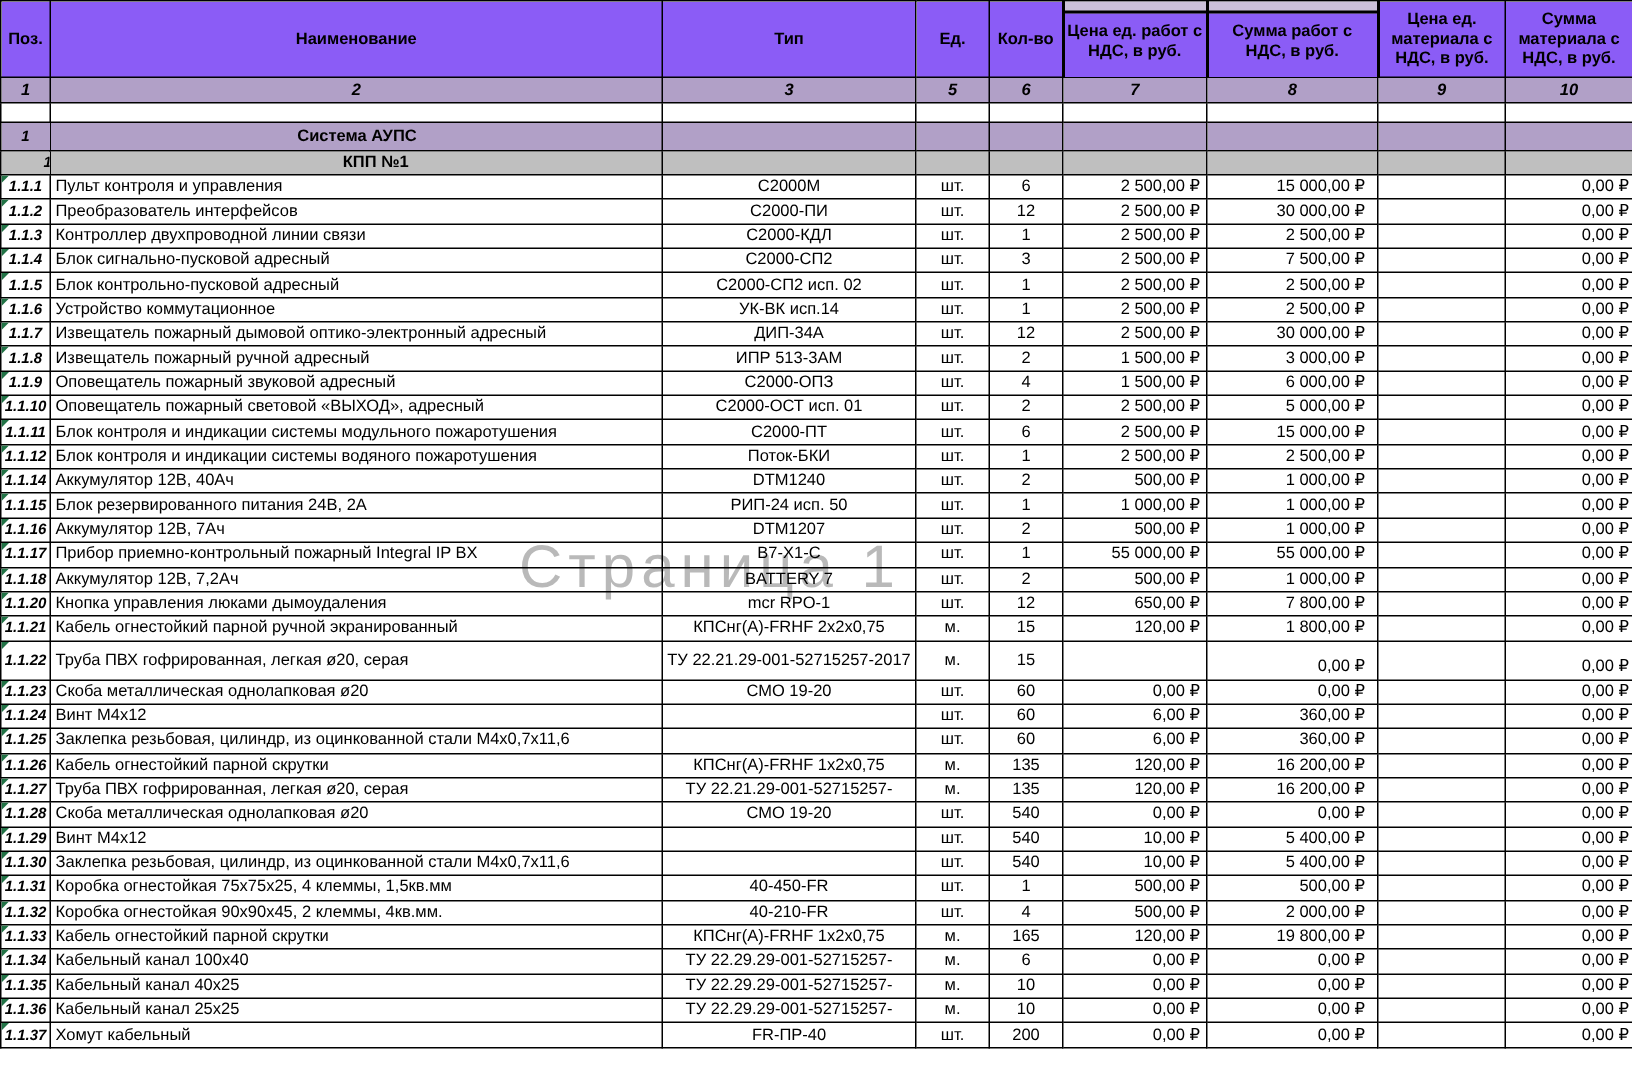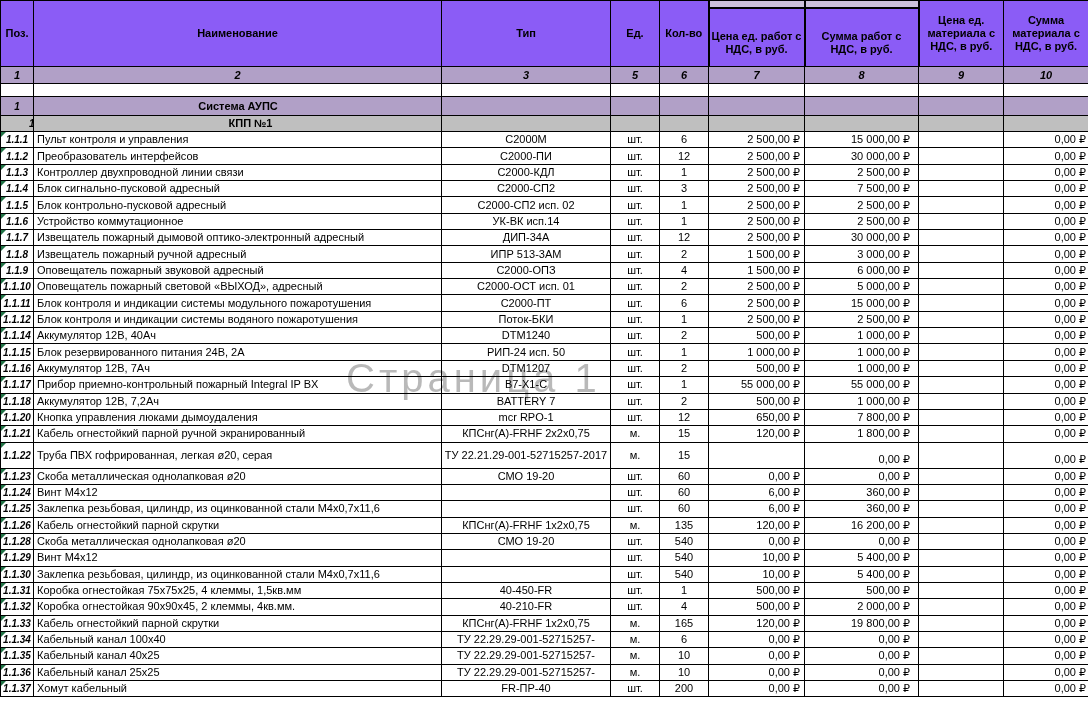--- a/index.html
+++ b/index.html
@@ -16,21 +16,21 @@
   table{
     border-collapse:collapse;table-layout:fixed;width:1088px;
     position:relative;z-index:1;
   }
   td,th{
     border:1px solid #000;padding:0 2px;font-size:11px;line-height:13px;
     overflow:hidden;vertical-align:middle;background:transparent;
   }
   
   thead th{background:#8b5cf6;font-weight:bold;text-align:center;height:46px;}
-  th.boxed{border-left:2px solid #000;position:relative;padding-top:19px;}
+  th.boxed{border-left:2px solid #000;position:relative;padding-top:4px;}
   th.boxed-r{border-right:2px solid #000;margin-top:24px;}
   th.boxed::before{
     content:"";position:absolute;top:0;left:0;right:0;height:6px;
     background:#CCC0D9;border-bottom:2px solid #000;
   }
   tr.numrow td{background:#B1A0C7;font-weight:bold;font-style:italic;text-align:center;height:16px;}
   tr.gaprow td{height:12px;background:#fff;}
   
   tr.r-sec1 td{background:#B1A0C7;height:18px;}
   tr.r-sec1 .c-name{font-weight:bold;text-align:center;}
@@ -387,20 +387,31 @@
     <td class="c-name">Кабель огнестойкий парной скрутки</td>
     <td class="c-type">КПСнг(А)-FRHF 1x2x0,75</td>
     <td class="c-unit">м.</td>
     <td class="c-qty">135</td>
     <td class="c-wprice">120,00 ₽</td>
     <td class="c-wsum">16 200,00 ₽</td>
     <td class="c-mprice"></td>
     <td class="c-msum">0,00 ₽</td>
   </tr>
       <tr class="r-data">
+    <td class="c-pos"><span class="tri"></span>1.1.27</td>
+    <td class="c-name">Труба ПВХ гофрированная, легкая ø20, серая</td>
+    <td class="c-type">ТУ 22.21.29-001-52715257-</td>
+    <td class="c-unit">м.</td>
+    <td class="c-qty">135</td>
+    <td class="c-wprice">120,00 ₽</td>
+    <td class="c-wsum">16 200,00 ₽</td>
+    <td class="c-mprice"></td>
+    <td class="c-msum">0,00 ₽</td>
+  </tr>
+      <tr class="r-data">
     <td class="c-pos"><span class="tri"></span>1.1.28</td>
     <td class="c-name">Скоба металлическая однолапковая ø20</td>
     <td class="c-type">СМО 19-20</td>
     <td class="c-unit">шт.</td>
     <td class="c-qty">540</td>
     <td class="c-wprice">0,00 ₽</td>
     <td class="c-wsum">0,00 ₽</td>
     <td class="c-mprice"></td>
     <td class="c-msum">0,00 ₽</td>
   </tr>

